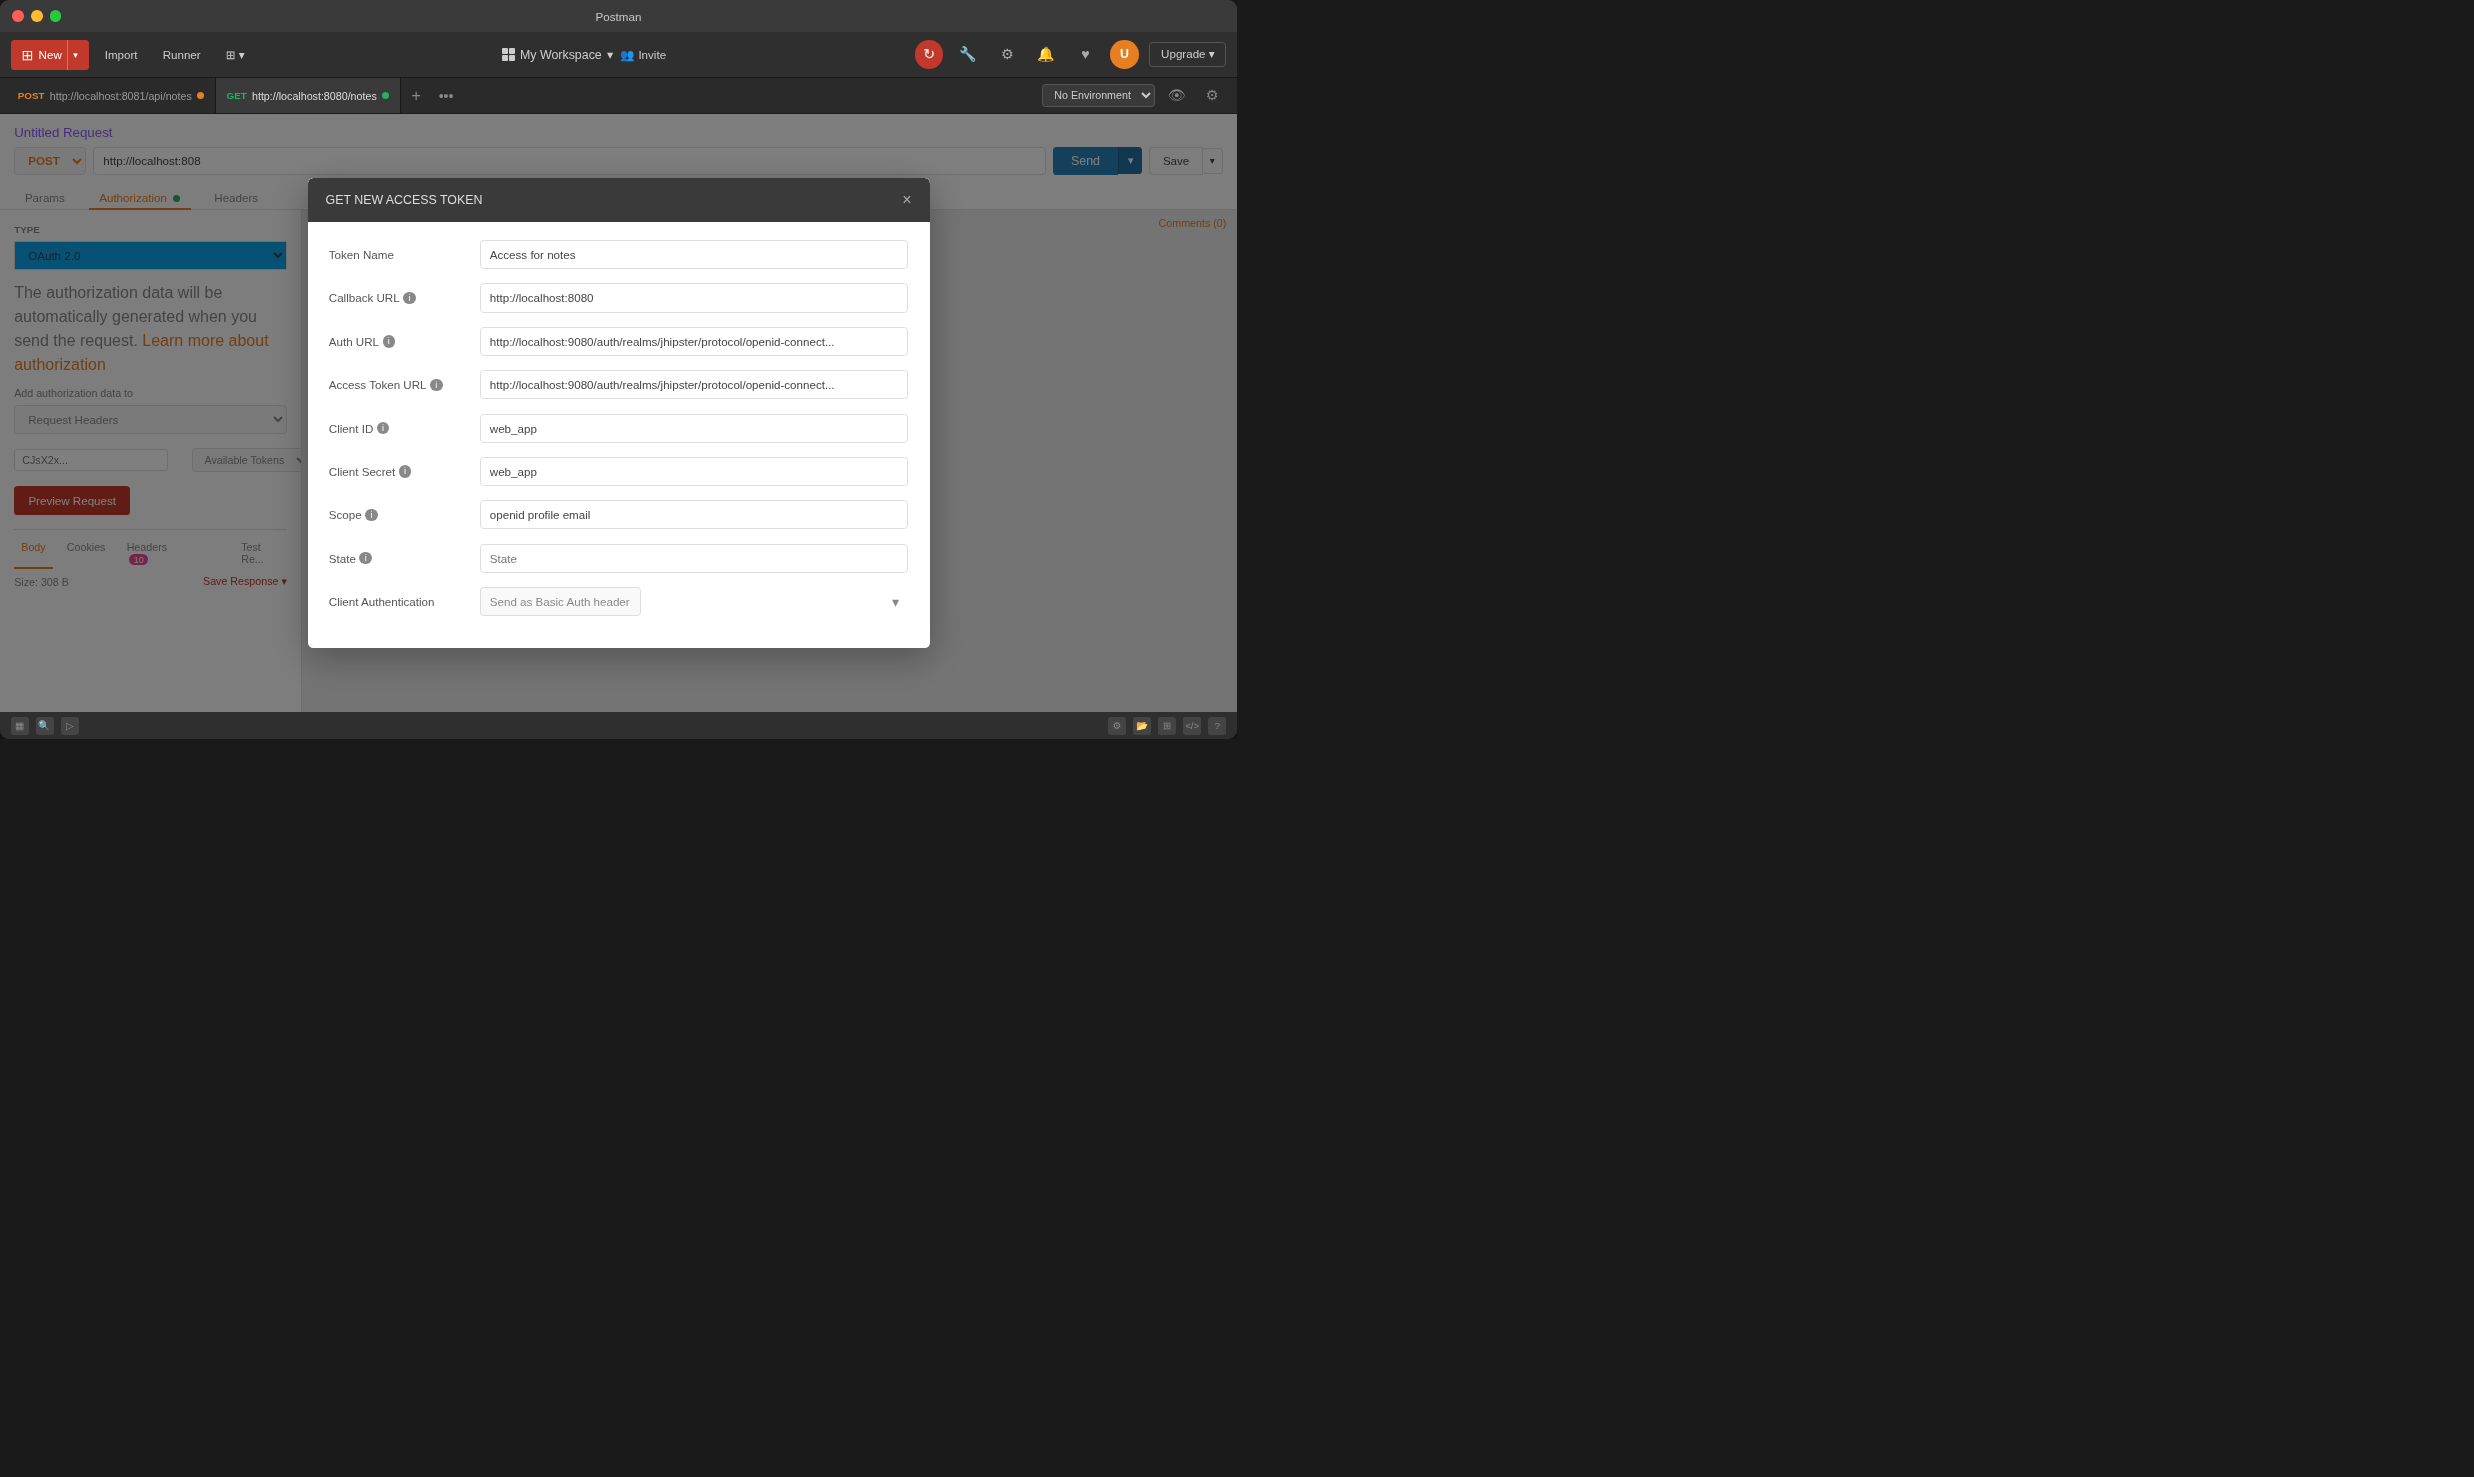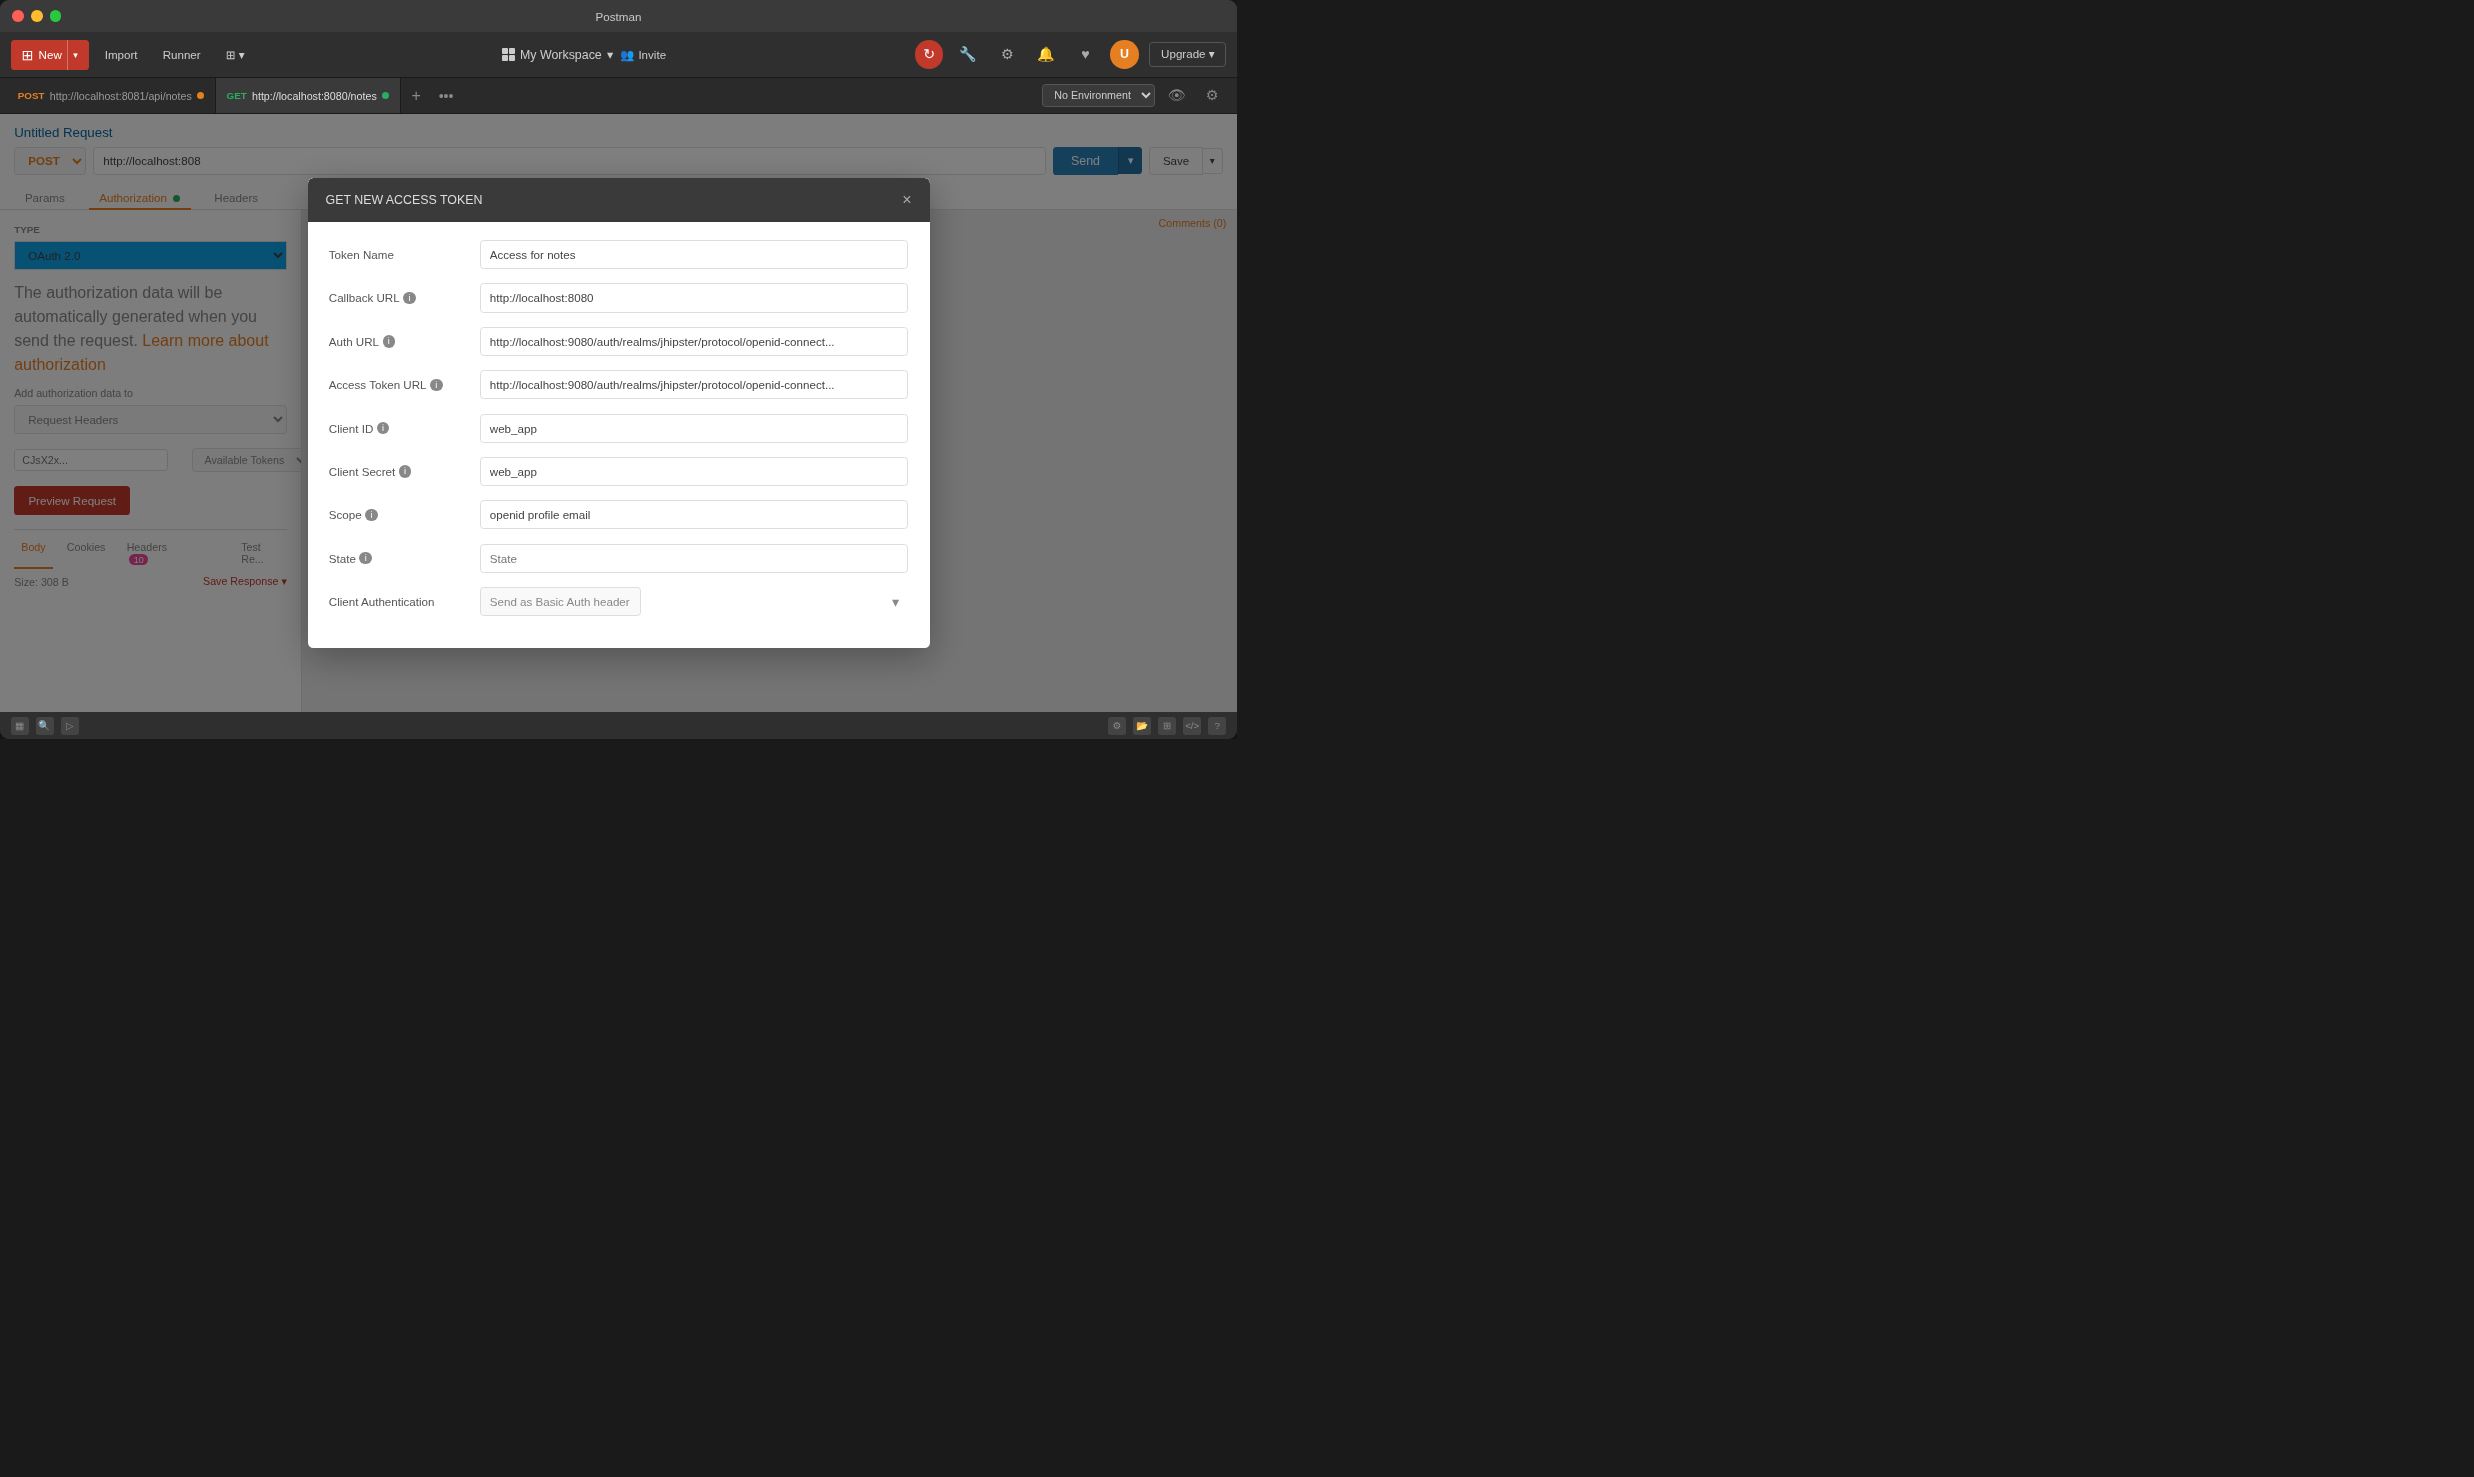--- a/index.html
+++ b/index.html
@@ -287,21 +287,21 @@
     }
 
     .request-header {
       background: #fafafa;
       padding: 10.7px 14.2px 0;
       border-bottom: 0.9px solid #ddd;
     }
 
     .request-title {
       font-size: 13.3px;
-      color: #0369a1;
+      color: #8b5cf6;
       font-weight: 500;
       margin-bottom: 7.1px;
     }
 
     .request-url-row {
       display: flex;
       align-items: center;
       gap: 7.1px;
       margin-bottom: 10.7px;
     }

